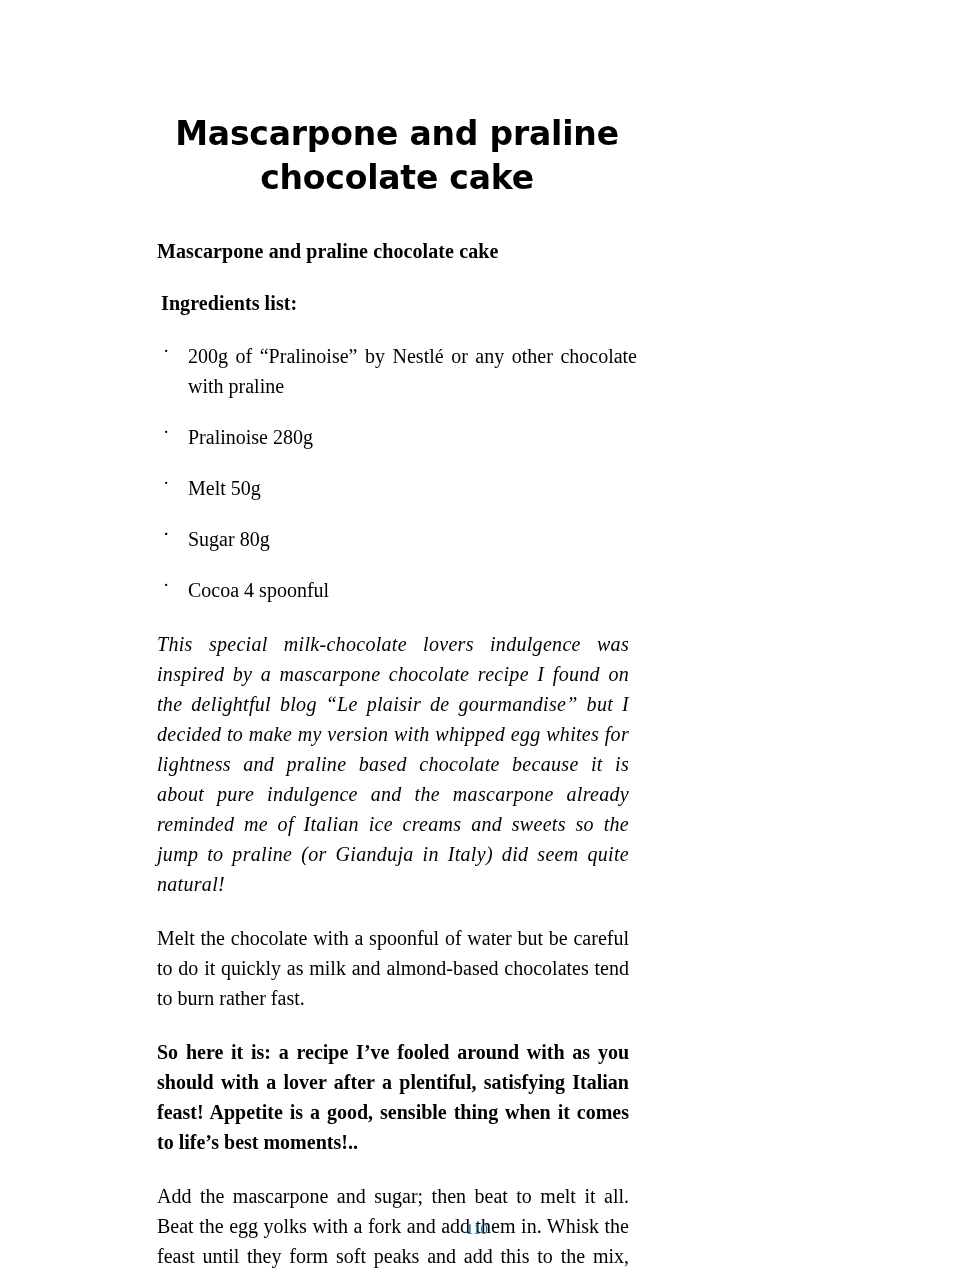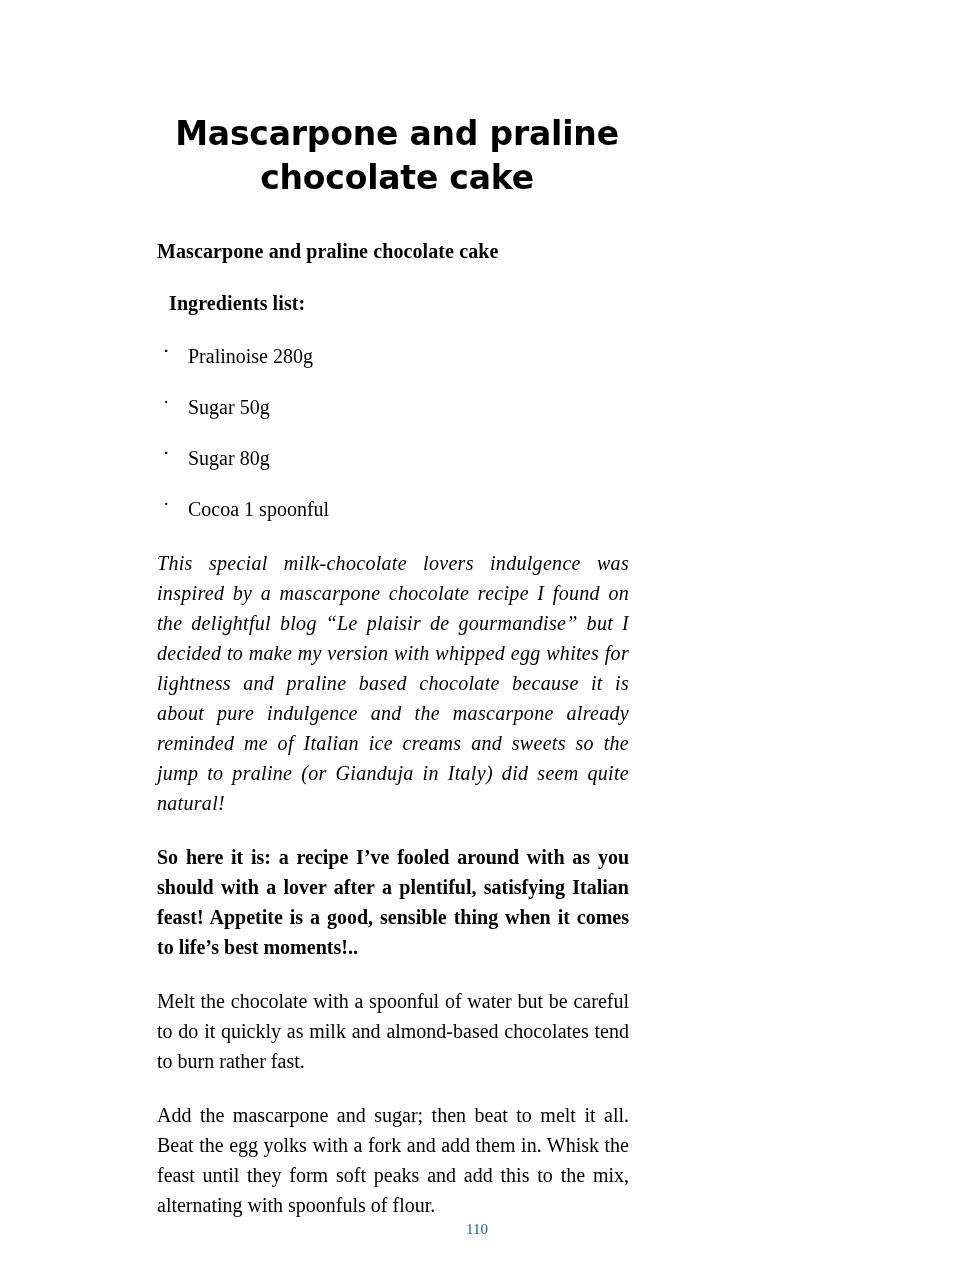--- a/index.html
+++ b/index.html
@@ -40,21 +40,21 @@
     font-size: 20px;
     line-height: 1.4;
     margin: 0 0 24px 0;
     letter-spacing: 0.1px;
   }
   .section-label {
     font-family: "Liberation Serif", serif;
     font-weight: bold;
     font-size: 20px;
     line-height: 1.4;
-    margin: 0 0 24px 12px;
+    margin: 0 0 24px 4px;
     letter-spacing: 0.1px;
   }
   ul.ingredients {
     list-style: none;
     margin: 0 0 24px 0;
     padding: 0;
   }
   ul.ingredients li {
     position: relative;
     padding-left: 31px;
@@ -109,45 +109,46 @@
 
   <h1 class="doc-title">Mascarpone and praline chocolate cake</h1>
 
   <p class="subtitle">Mascarpone and praline chocolate cake</p>
 
   <p class="section-label">Ingredients list:</p>
 
   <ul class="ingredients">
     <li>
       <span class="bullet">·</span>
+      <span>200g of “Pralinoise” by Nestlé or any other chocolate with praline</span>
     </li>
     <li>
       <span class="bullet">·</span>
       <span>Pralinoise 280g</span>
     </li>
     <li>
       <span class="bullet">·</span>
-      <span>Sugar 50g</span>
+      <span>Melt 50g</span>
     </li>
     <li>
       <span class="bullet">·</span>
     </li>
     <li>
       <span class="bullet">·</span>
       <span>Sugar 80g</span>
     </li>
     <li>
       <span class="bullet">·</span>
-      <span>Cocoa 1 spoonful</span>
+      <span>Cocoa 4 spoonful</span>
     </li>
   </ul>
 
   <p class="body-text italic-note spacer-top">This special milk-chocolate lovers indulgence was inspired by a mascarpone chocolate recipe I found on the delightful blog “Le plaisir de gourmandise” but I decided to make my version with whipped egg whites for lightness and praline based chocolate because it is about pure indulgence and the mascarpone already reminded me of Italian ice creams and sweets so the jump to praline (or Gianduja in Italy) did seem quite natural!</p>
 
+  <p class="body-text">Melt the chocolate with a spoonful of water but be careful to do it quickly as milk and almond-based chocolates tend to burn rather fast.</p>
+
   <p class="body-text bold-note">So here it is: a recipe I’ve fooled around with as you should with a lover after a plentiful, satisfying Italian feast! Appetite is a good, sensible thing when it comes to life’s best moments!..</p>
-
-  <p class="body-text">Melt the chocolate with a spoonful of water but be careful to do it quickly as milk and almond-based chocolates tend to burn rather fast.</p>
 
   <p class="body-text">Add the mascarpone and sugar; then beat to melt it all. Beat the egg yolks with a fork and add them in. Whisk the feast until they form soft peaks and add this to the mix, alternating with spoonfuls of flour.</p>
 
 </div>
 
 <div class="page-number">110</div>
 
 </body></html>

